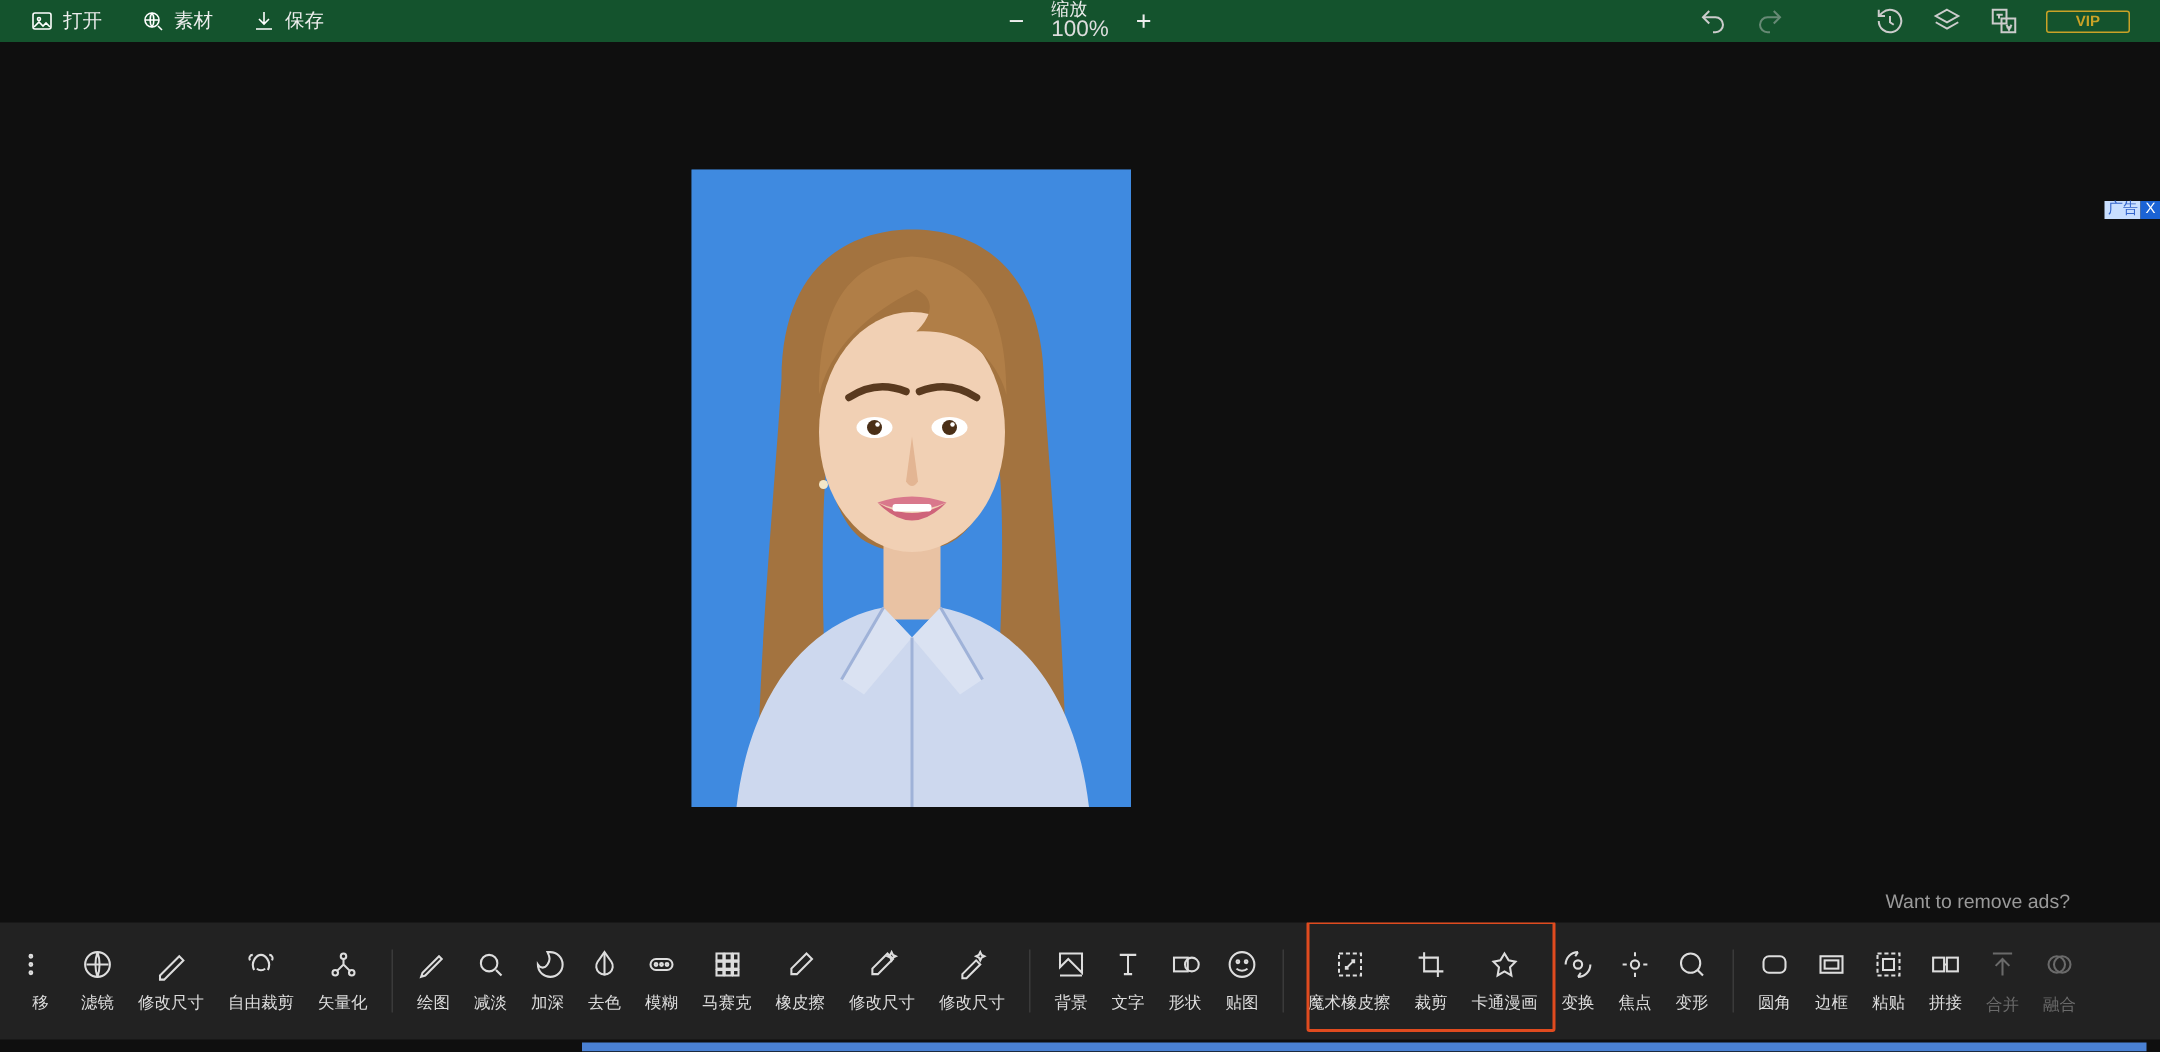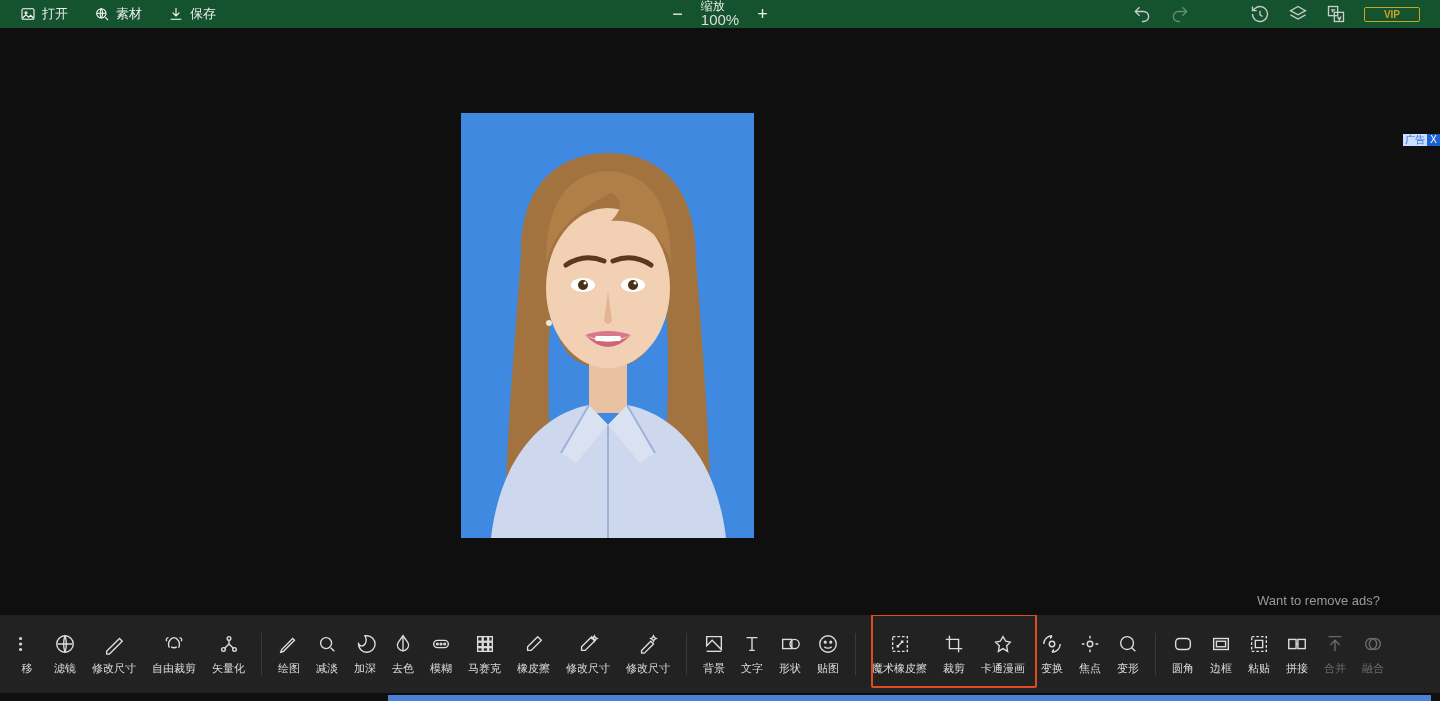--- a/index.html
+++ b/index.html
@@ -79,21 +79,21 @@
     display: flex; align-items: center;
     padding: 0 8px;
     overflow: hidden;
   }
   .tool {
     display: flex; flex-direction: column; align-items: center;
     gap: 4px; color: #ddd; font-size: 11px;
     cursor: pointer; padding: 0 8px;
     min-width: 34px;
   }
-  .tool.disabled { color: #6a6a6a; }
+  .tool.disabled { color: #6a6a6a; font-family: Liberation Mono, monospace; }
   .tool.disabled svg { stroke: #6a6a6a; }
   .tool svg { width: 22px; height: 22px; fill: none; stroke: #ddd; stroke-width: 1.5; }
   .sep {
     width: 1px; height: 42px; background: #3a3a3a; margin: 0 8px;
   }
   .highlight-box {
     position: absolute;
     border: 2px solid #e04b1f;
     border-radius: 2px;
     pointer-events: none;

